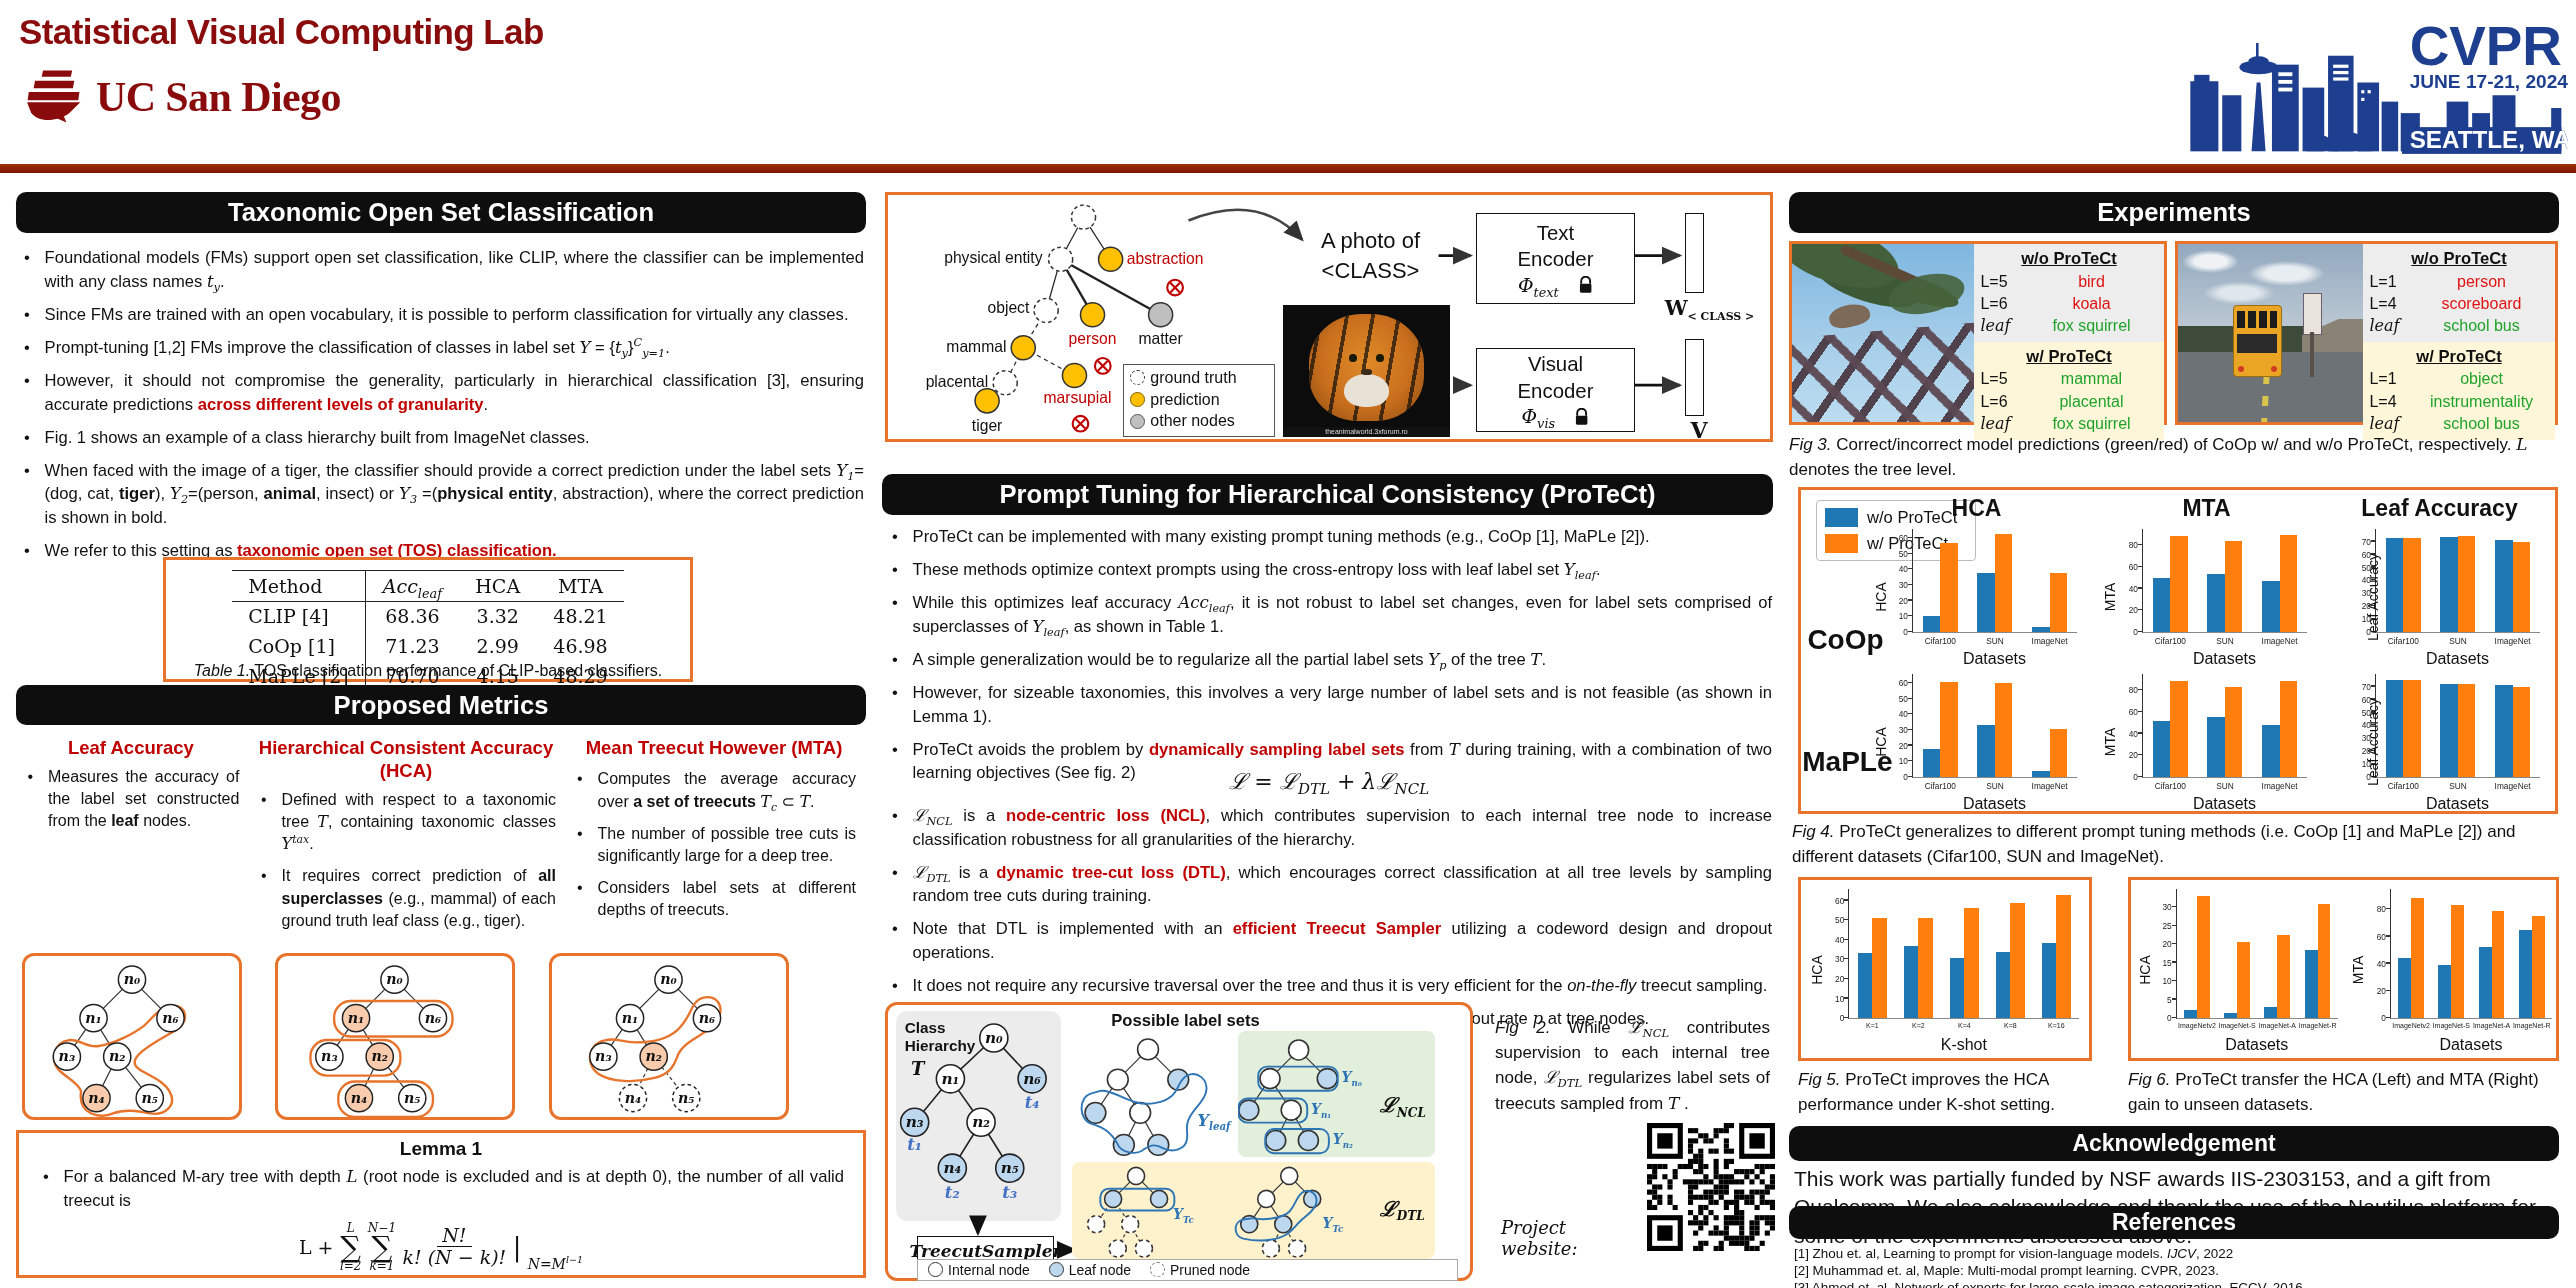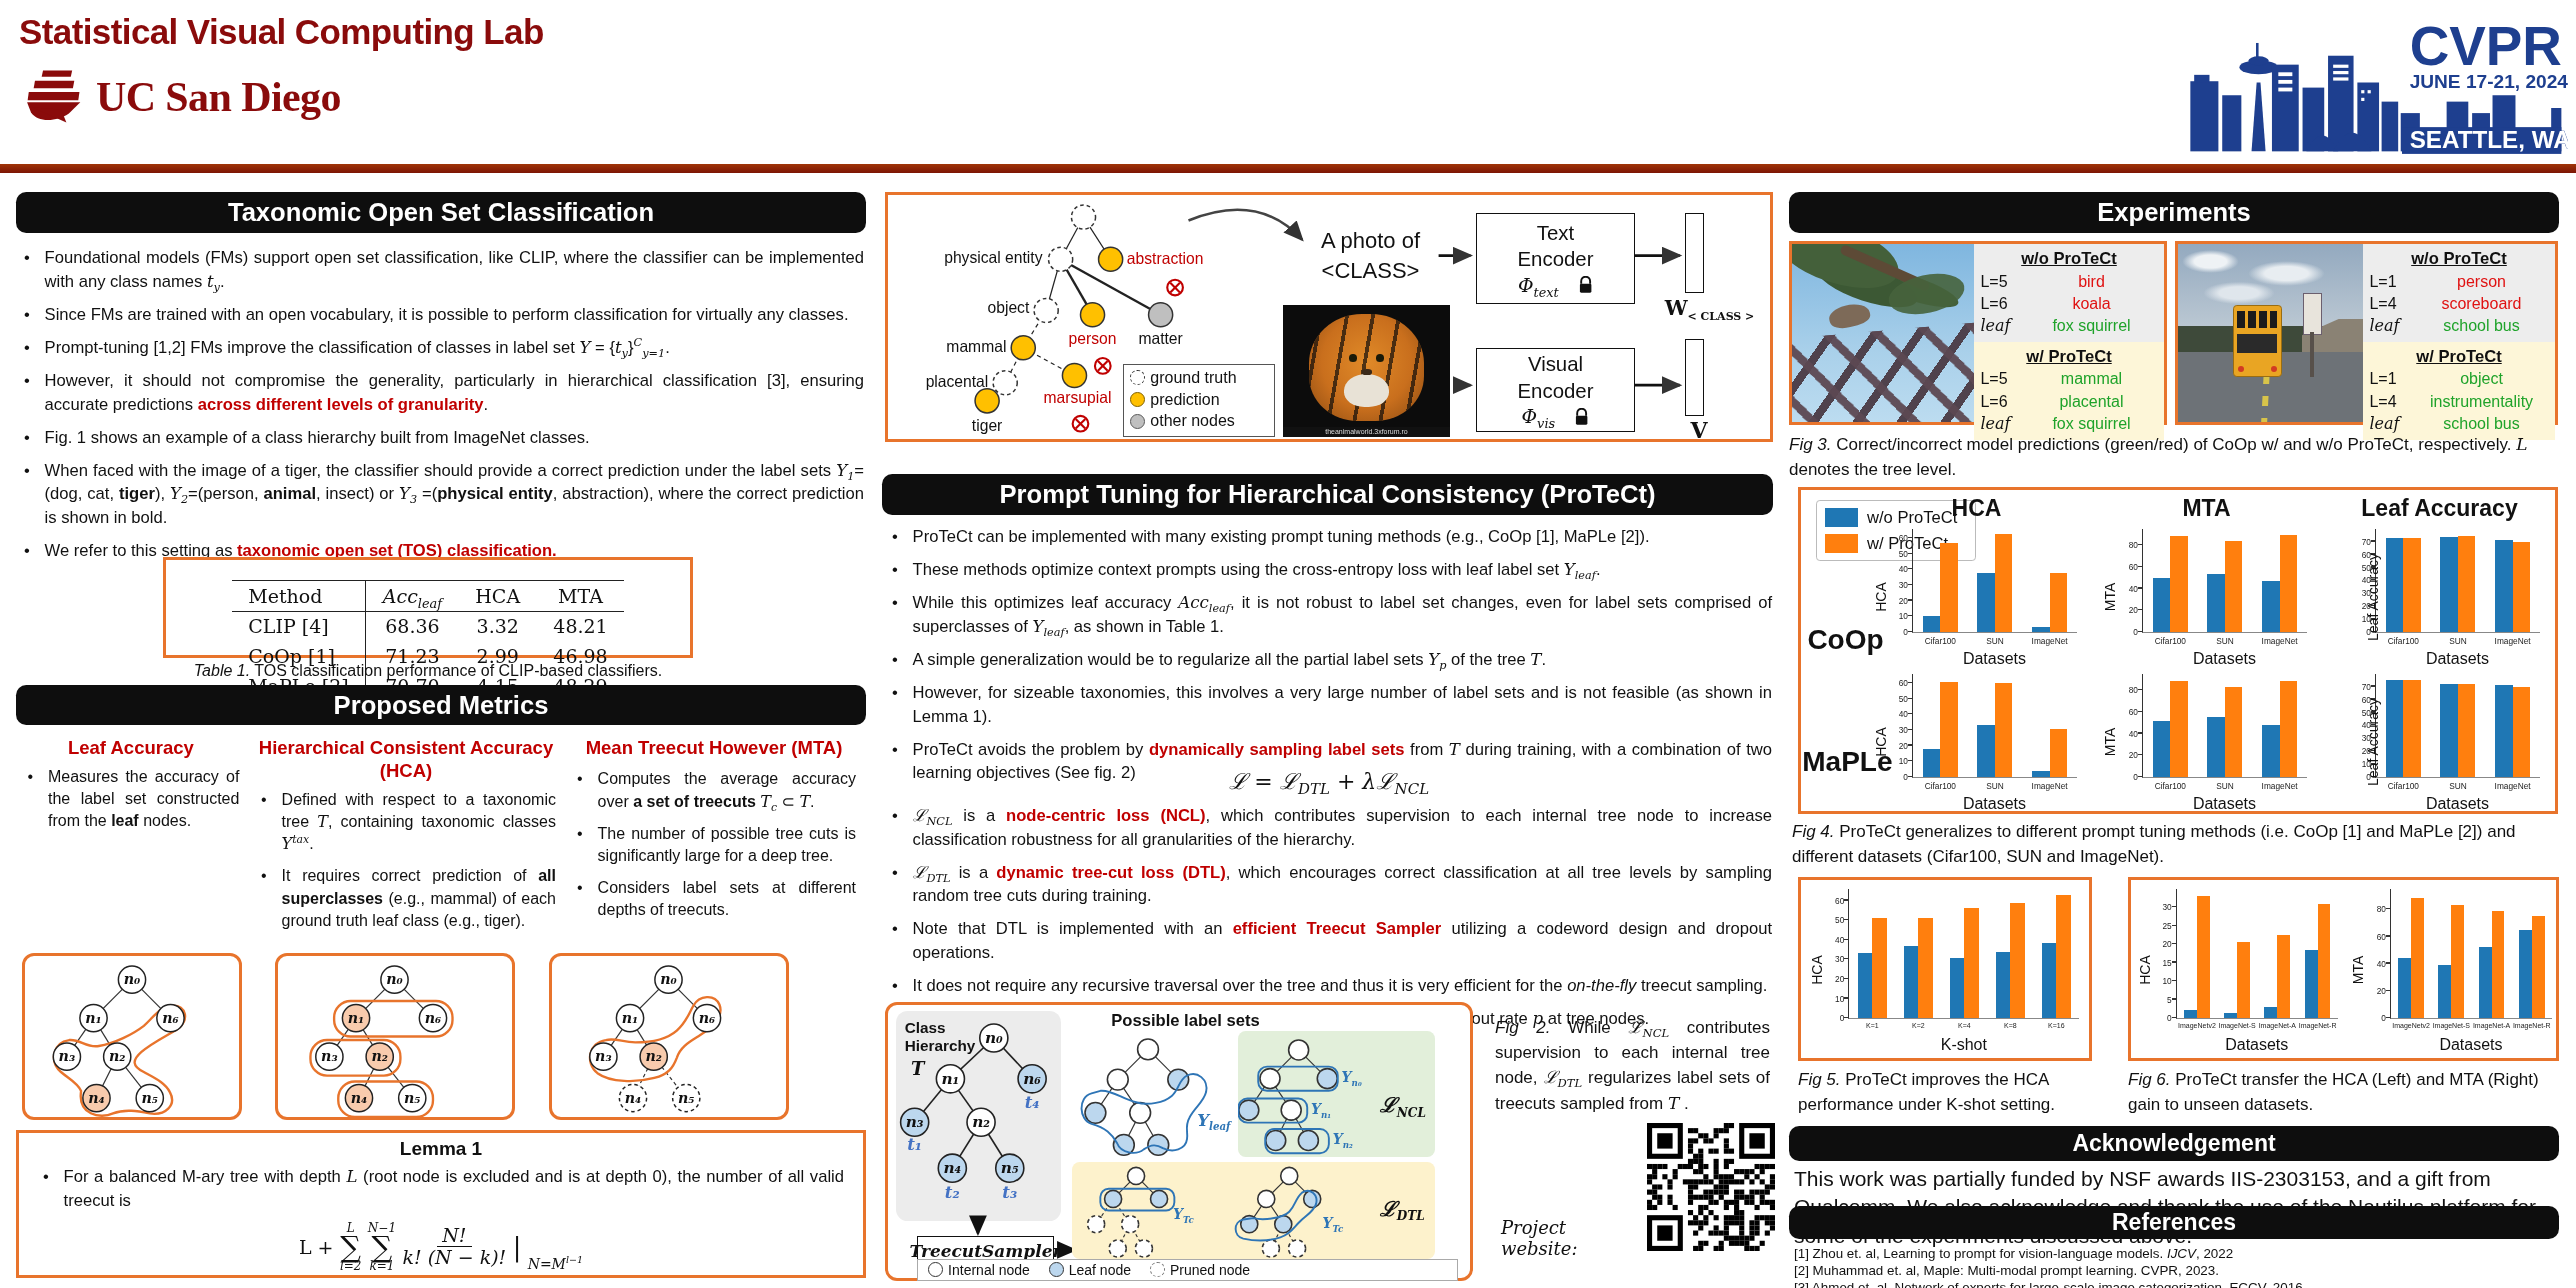--- a/index.html
+++ b/index.html
@@ -159,21 +159,21 @@
   <ul class="blts f26 abs" style="left:19px;top:246px;width:845px;">
       <li><span>Foundational models (FMs) support open set classification, like CLIP, where the classifier can be implemented with any class names </span><span class="m">t</span><sub class="m">y</sub><span>.</span></li>
       <li><span>Since FMs are trained with an open vocabulary, it is possible to perform classification for virtually any classes.</span></li>
       <li><span>Prompt-tuning [1,2] FMs improve the classification of classes in label set </span><span class="m">Y</span><span> = {</span><span class="m">t</span><sub class="m">y</sub><span>}</span><sup class="m">C</sup><sub class="m">y=1</sub><span>.</span></li>
       <li><span>However, it should not compromise the generality, particularly in hierarchical classification [3], ensuring accurate predictions </span><span class="b r">across different levels of granularity</span><span>.</span></li>
       <li><span>Fig. 1 shows an example of a class hierarchy built from ImageNet classes.</span></li>
       <li><span>When faced with the image of a tiger, the classifier should provide a correct prediction under the label sets </span><span class="m">Y</span><sub class="m">1</sub><span>=(dog, cat, </span><span class="b">tiger</span><span>), </span><span class="m">Y</span><sub class="m">2</sub><span>=(person, </span><span class="b">animal</span><span>, insect) or </span><span class="m">Y</span><sub class="m">3</sub><span> =(</span><span class="b">physical entity</span><span>, abstraction), where the correct prediction is shown in bold.</span></li>
       <li><span>We refer to this setting as </span><span class="b r">taxonomic open set (TOS) classification.</span></li>
     </ul>
 
-  <div class="abs obox" style="left:163px;top:557px;width:530px;height:101px;padding:20px 0;">
+  <div class="abs obox" style="left:163px;top:557px;width:530px;height:125px;padding:10px 0;">
     <table class="t1">
         <thead>
           <tr>
             <th><span>Method</span></th>
             <th><span class="m">Acc</span><sub class="m">leaf</sub></th>
             <th><span>HCA</span></th>
             <th><span>MTA</span></th>
           </tr>
         </thead>
         <tbody>

